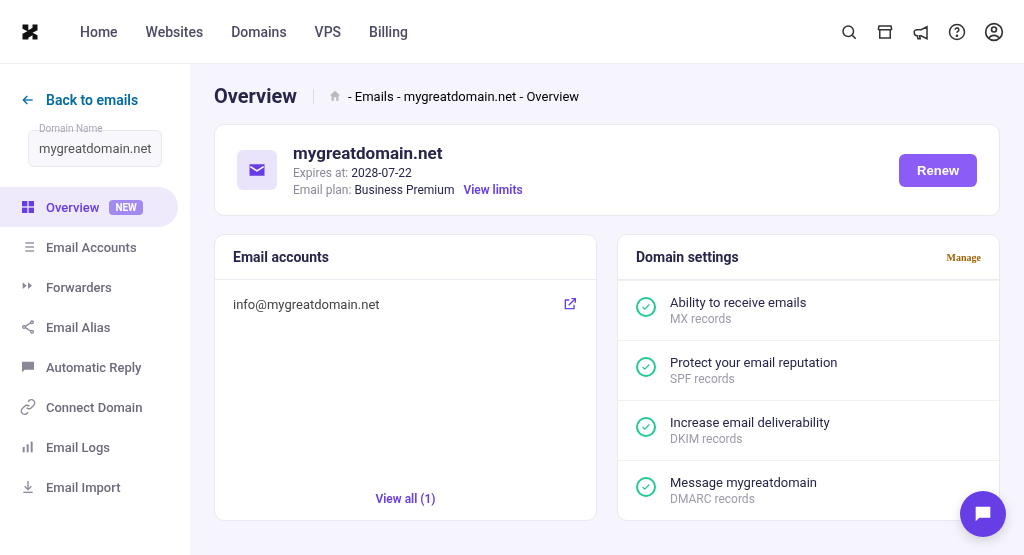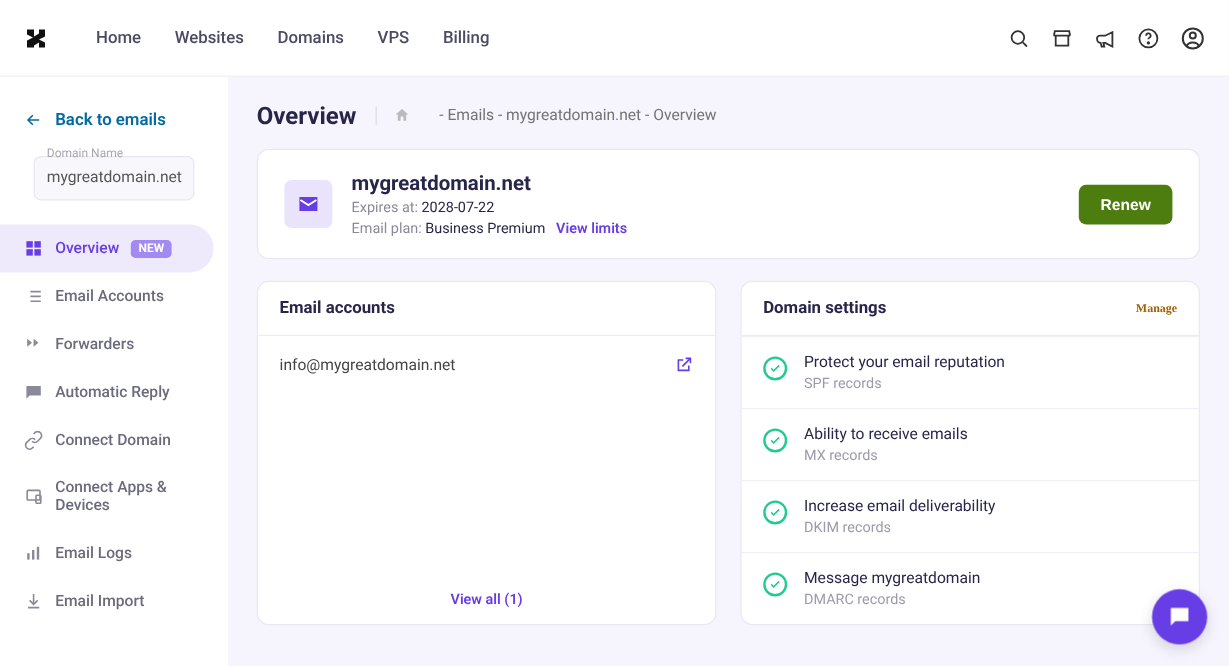--- a/index.html
+++ b/index.html
@@ -96,21 +96,21 @@
     }
     .snav .ic { width: 16px; display: flex; align-items:center; color: #898999; }
     .snav li.active .ic { color: #673de6; }
 
     .main {
       flex: 1;
       padding: 20px 24px;
     }
     .title-row { display: flex; align-items: center; gap: 16px; margin-bottom: 16px; }
     .title-row h1 { font-size: 20px; font-weight: 700; }
-    .crumb { color: #737373; font-size: 13px; display: flex; align-items: center; gap: 24px; border-left:1px solid #ddd; padding-left:14px;}
+    .crumb { color: #000000; font-size: 13px; display: flex; align-items: center; gap: 6px; border-left:1px solid #ddd; padding-left:14px;}
     .card {
       background: #fff;
       border-radius: 10px;
       border: 1px solid #eae8f0;
     }
     .domain-card {
       display: flex;
       align-items: center;
       padding: 18px 22px;
       gap: 16px;
@@ -121,21 +121,21 @@
       background: #e9e4fb;
       display: flex; align-items: center; justify-content: center;
       color: #673de6;
     }
     .domain-info .dn { font-size: 17px; font-weight: 700; color: #27264a; }
     .domain-info .meta { font-size: 12px; color: #8a8a9a; margin-top: 3px; }
     .domain-info .darkval { color: #27264a; }
     .domain-info .link { color: #673de6; font-weight:600; margin-left: 6px; cursor:pointer; }
     .renew-btn {
       margin-left: auto;
-      background: #4d7c0f;
+      background: #8b5cf6;
       color: #fff;
       border: none;
       border-radius: 6px;
       padding: 9px 18px;
       font-weight: 600;
       cursor: pointer;
       font-size:13px;
     }
     .two-col { display: flex; gap: 20px; }
     .col { flex: 1; }
@@ -289,43 +289,45 @@
       <li>
         <span class="ic">
             <svg width="16" height="16" viewBox="0 0 24 24" fill="currentColor">
               <path d="M4 5l6 5-6 5zM12 5l6 5-6 5z"></path>
             </svg>
           </span>
         <span>Forwarders</span>
       </li>
       <li>
         <span class="ic">
+            <svg width="16" height="16" viewBox="0 0 24 24" fill="none" stroke="currentColor" stroke-width="2">
+              <circle cx="18" cy="5" r="2"></circle>
+              <circle cx="6" cy="12" r="2"></circle>
+              <circle cx="18" cy="19" r="2"></circle>
+              <path d="M8 11l8-5M8 13l8 5"></path>
+            </svg>
+          </span>
+        <span>Email Alias</span>
+      </li>
+      <li>
+        <span class="ic">
             <svg width="16" height="16" viewBox="0 0 24 24" fill="currentColor">
               <path d="M3 4h18v12H7l-4 4z"></path>
             </svg>
           </span>
         <span>Automatic Reply</span>
       </li>
       <li>
         <span class="ic">
             <svg width="16" height="16" viewBox="0 0 24 24" fill="none" stroke="currentColor" stroke-width="2">
               <path d="M10 13a5 5 0 0 0 7 0l3-3a5 5 0 1 0-7-7l-1 1"></path>
               <path d="M14 11a5 5 0 0 0-7 0l-3 3a5 5 0 1 0 7 7l1-1"></path>
             </svg>
           </span>
         <span>Connect Domain</span>
-      </li>
-      <li>
-        <span class="ic">
-            <svg width="16" height="16" viewBox="0 0 24 24" fill="none" stroke="currentColor" stroke-width="2">
-              <rect x="4" y="4" width="16" height="12" rx="1"></rect>
-              <rect x="15" y="10" width="6" height="10" rx="1"></rect>
-            </svg>
-          </span>
-        <span>Connect Apps &amp; Devices</span>
       </li>
       <li>
         <span class="ic">
             <svg width="16" height="16" viewBox="0 0 24 24" fill="currentColor">
               <rect x="4" y="12" width="3" height="8"></rect>
               <rect x="10" y="8" width="3" height="12"></rect>
               <rect x="16" y="4" width="3" height="16"></rect>
             </svg>
           </span>
         <span>Email Logs</span>
@@ -401,33 +403,33 @@
           <h3>Domain settings</h3>
           <span class="manage-link">Manage</span>
         </div>
         <div class="setting-row">
           <div class="check-ic">
               <svg width="10" height="10" viewBox="0 0 24 24" fill="none" stroke="currentColor" stroke-width="3">
                 <polyline points="20 6 9 17 4 12"></polyline>
               </svg>
             </div>
           <div class="setting-text">
-            <div class="st-title">Protect your email reputation</div>
-            <div class="st-sub">SPF records</div>
+            <div class="st-title">Ability to receive emails</div>
+            <div class="st-sub">MX records</div>
           </div>
         </div>
         <div class="setting-row">
           <div class="check-ic">
               <svg width="10" height="10" viewBox="0 0 24 24" fill="none" stroke="currentColor" stroke-width="3">
                 <polyline points="20 6 9 17 4 12"></polyline>
               </svg>
             </div>
           <div class="setting-text">
-            <div class="st-title">Ability to receive emails</div>
-            <div class="st-sub">MX records</div>
+            <div class="st-title">Protect your email reputation</div>
+            <div class="st-sub">SPF records</div>
           </div>
         </div>
         <div class="setting-row">
           <div class="check-ic">
               <svg width="10" height="10" viewBox="0 0 24 24" fill="none" stroke="currentColor" stroke-width="3">
                 <polyline points="20 6 9 17 4 12"></polyline>
               </svg>
             </div>
           <div class="setting-text">
             <div class="st-title">Increase email deliverability</div>

